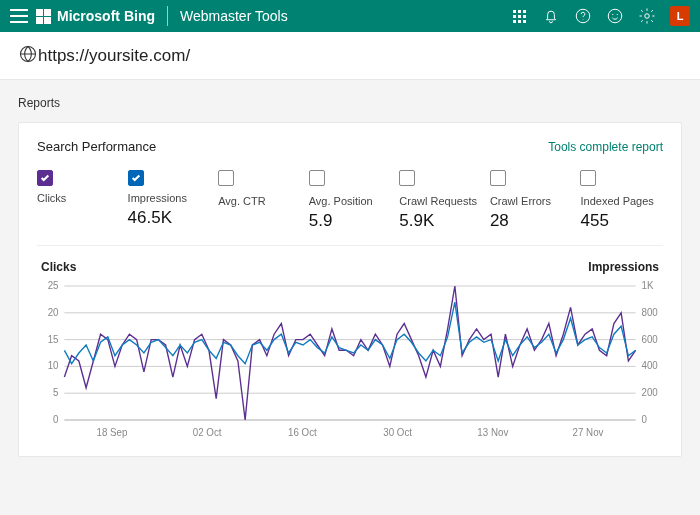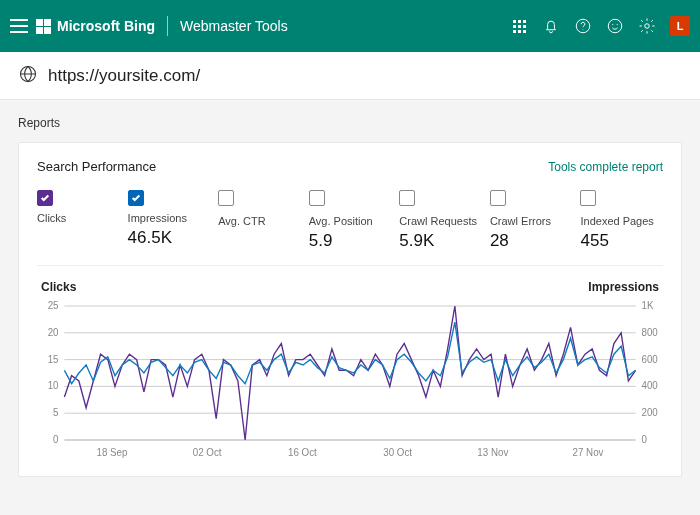--- a/index.html
+++ b/index.html
@@ -1,32 +1,32 @@
 <!DOCTYPE html>
 <html><head>
 <meta charset="utf-8">
 <style>
   * { box-sizing: border-box; margin: 0; padding: 0; }
   body { font-family: "Segoe UI", Arial, sans-serif; background: #f4f4f4; color: #1b1b1b; font-size: 13px; width: 700px; }
-  .header { background: #008272; color: #fff; height: 52px; display: flex; align-items: center; padding: 0 10px; justify-content: space-between; }
+  .header { background: #008272; color: #fff; height: 32px; display: flex; align-items: center; padding: 0 10px; justify-content: space-between; }
   .header-left { display: flex; align-items: center; gap: 8px; }
   .hamburger { width: 18px; height: 14px; display: flex; flex-direction: column; justify-content: space-between; cursor: pointer; }
   .hamburger span { height: 2px; background: #fff; width: 100%; }
   .brand { display: flex; align-items: center; gap: 6px; font-size: 14px; font-weight: 600; }
   .mslogo { display: inline-grid; grid-template-columns: 7px 7px; grid-template-rows: 7px 7px; gap: 1px; }
   .mslogo span { background: #fff; width: 7px; height: 7px; }
   .divider-v { width: 1px; height: 20px; background: rgba(255,255,255,0.6); margin: 0 4px; }
   .prod-name { font-size: 14px; font-weight: 400; }
   .header-right { display: flex; align-items: center; gap: 14px; }
   .hicon { width: 18px; height: 18px; display: flex; align-items: center; justify-content: center; cursor: pointer; color: #fff; }
   .hicon svg { width: 18px; height: 18px; stroke: #fff; fill: none; stroke-width: 1.3; }
   .apps-grid { display: inline-grid; grid-template-columns: repeat(3,3px); grid-template-rows: repeat(3,3px); gap: 2px; }
   .apps-grid span { background: #fff; width: 3px; height: 3px; }
   .avatar { width: 20px; height: 20px; background: #d83b01; color: #fff; font-size: 11px; font-weight: 600; display: flex; align-items: center; justify-content: center; border-radius: 2px; }
-  .sitebar { background: #fff; padding: 12px 18px; display: flex; align-items: center; gap: 10px; border-bottom: 1px solid #e7e7e7; }
+  .sitebar { background: #fff; padding: 12px 18px; display: flex; align-items: center; border-bottom: 1px solid #e7e7e7; }
   .sitebar svg { width: 20px; height: 20px; stroke: #333; fill: none; stroke-width: 1.3; }
   .siteurl { font-size: 17px; color: #222; }
   .page { padding: 16px 18px; }
   .page-title { font-size: 12px; font-weight: 400; color: #333; margin-bottom: 12px; }
   .card { background: #fff; border: 1px solid #e7e7e7; border-radius: 2px; padding: 16px 18px; }
   .card-head { display: flex; justify-content: space-between; align-items: center; margin-bottom: 16px; }
   .card-title { font-size: 13px; color: #222; }
   .link-report { color: #008272; font-size: 12px; text-decoration: none; cursor: pointer; }
   .metrics { display: flex; gap: 8px; border-bottom: 1px solid #eee; padding-bottom: 14px; }
   .metric { flex: 1; min-width: 0; }

